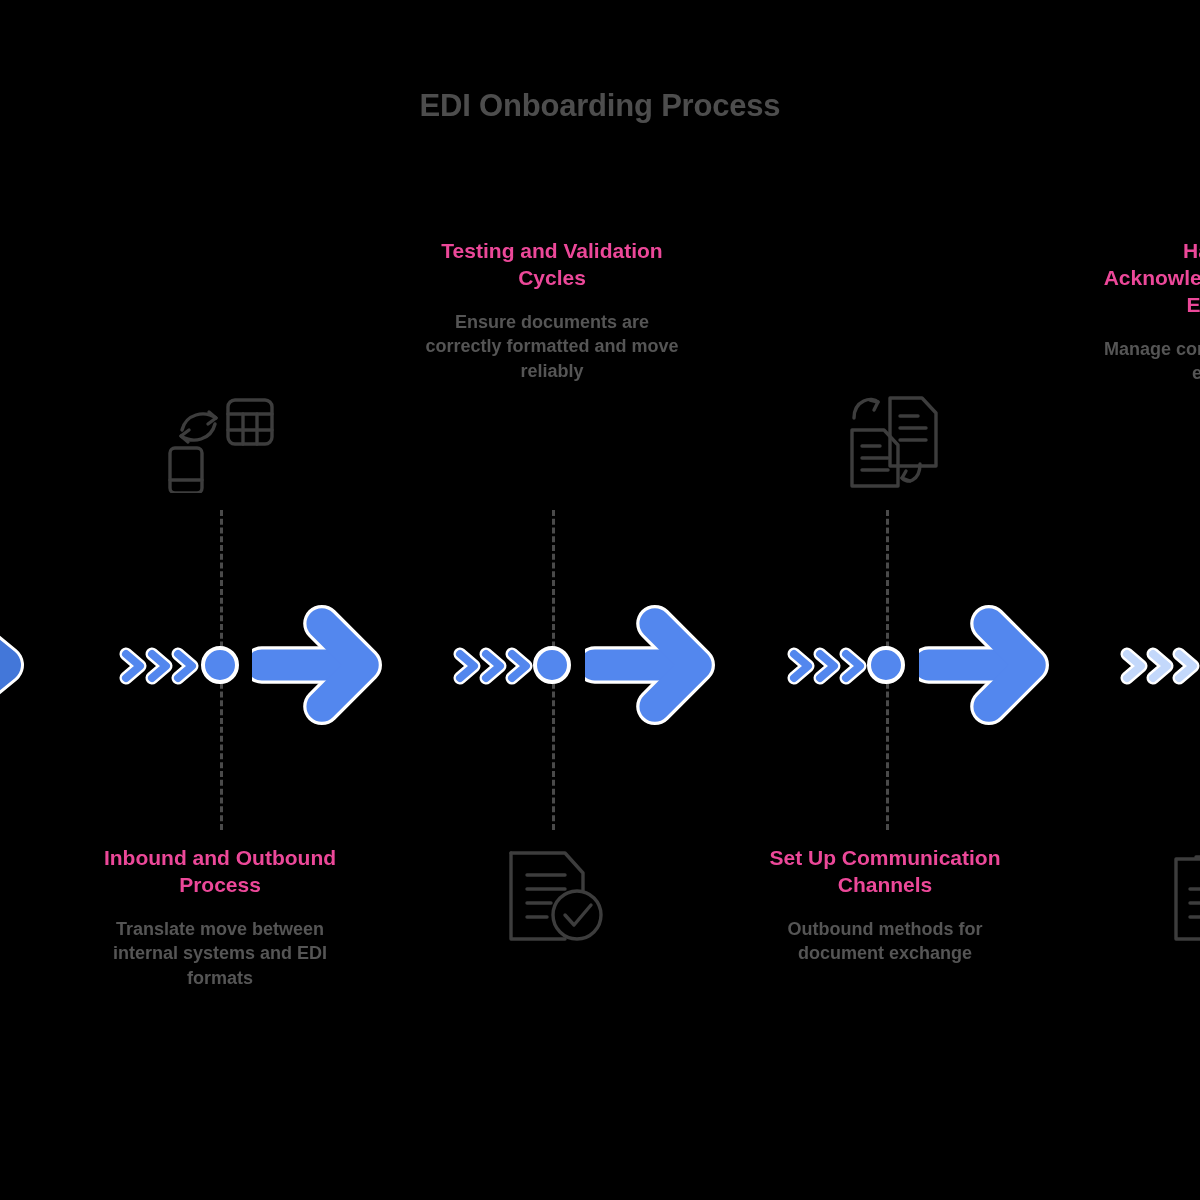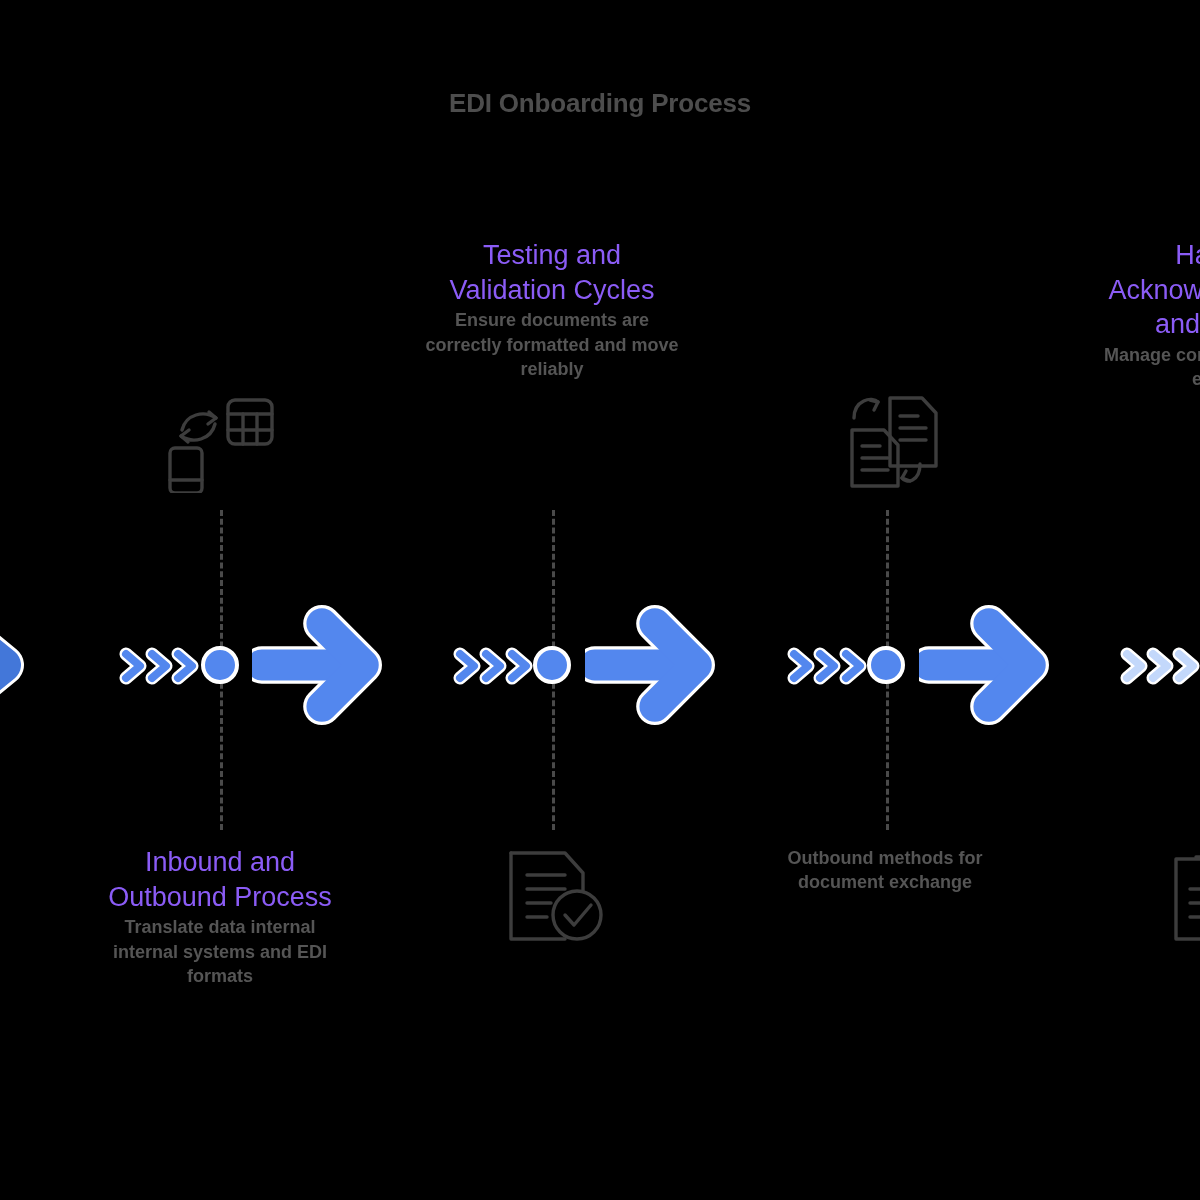--- a/index.html
+++ b/index.html
@@ -23,21 +23,21 @@
     overflow: hidden;
   }
 
   
   #chart-title {
     position: absolute;
     top: 88px;
     left: 0;
     width: 1200px;
     text-align: center;
-    font-size: 26px;
+    font-size: 31px;
     font-weight: bold;
     color: #4d4d4d;
     letter-spacing: -0.2px;
     white-space: nowrap;
   }
 
   
   #timeline-track {
     position: absolute;
     left: 0;
@@ -83,31 +83,31 @@
   }
   .dash-line.up   { top: 510px; height: 155px; }
   .dash-line.down { top: 665px; height: 165px; }
 
   
   .step-text {
     position: absolute;
     text-align: center;
   }
   .step-title {
-    font-size: 27px;
-    font-weight: normal;
-    color: #8b5cf6;
+    font-size: 21px;
+    font-weight: bold;
+    color: #ec4899;
     line-height: 1.28;
   }
   .step-desc {
     font-size: 18px;
     font-weight: bold;
     color: #555555;
     line-height: 1.36;
-    margin-top: 1px;
+    margin-top: 18px;
   }
 
   
   .step-icon {
     position: absolute;
   }
   .step-icon svg { display: block; }
 </style>
 </head>
 <body>
@@ -256,21 +256,21 @@
       <path d="M83 26 L83 56"></path>
       <path d="M97 26 L97 56"></path>
 
       <rect x="10" y="60" width="32" height="45" rx="5"></rect>
       <path d="M10 92 L42 92"></path>
     </svg>
   </div>
 
   <div class="step-text" style="left:90px; top:845px; width:260px;">
     <div class="step-title">Inbound and Outbound Process</div>
-    <div class="step-desc">Translate data internal internal systems and EDI formats</div>
+    <div class="step-desc">Translate move between internal systems and EDI formats</div>
   </div>
 
   <div class="step-text" style="left:422px; top:238px; width:260px;">
     <div class="step-title">Testing and Validation Cycles</div>
     <div class="step-desc">Ensure documents are correctly formatted and move reliably</div>
   </div>
 
   <div class="step-icon" style="left:503px; top:845px;">
     <svg width="105" height="102" viewBox="0 0 105 102" xmlns="http://www.w3.org/2000/svg" fill="none" stroke="#3d3d3d" stroke-width="3.4" stroke-linecap="round" stroke-linejoin="round">
       <path d="M8 8 L62 8 L80 28 L80 46"></path>
@@ -299,20 +299,21 @@
       <path d="M30 58 L48 58"></path>
       <path d="M30 70 L56 70"></path>
       <path d="M30 82 L56 82"></path>
 
       <path d="M88 76 C88 94, 74 96, 70 90"></path>
       <path d="M70 90 L78 93 M70 90 L74 83"></path>
     </svg>
   </div>
 
   <div class="step-text" style="left:760px; top:845px; width:250px;">
+    <div class="step-title">Set Up Communication Channels</div>
     <div class="step-desc">Outbound methods for document exchange</div>
   </div>
 
   <div class="step-text" style="left:1088px; top:238px; width:260px;">
     <div class="step-title">Handle Acknowledgments and Errors</div>
     <div class="step-desc">Manage confirmations and errors</div>
   </div>
 
   <div class="step-icon" style="left:1168px; top:845px;">
     <svg width="105" height="102" viewBox="0 0 105 102" xmlns="http://www.w3.org/2000/svg" fill="none" stroke="#3d3d3d" stroke-width="3.4" stroke-linecap="round" stroke-linejoin="round">

